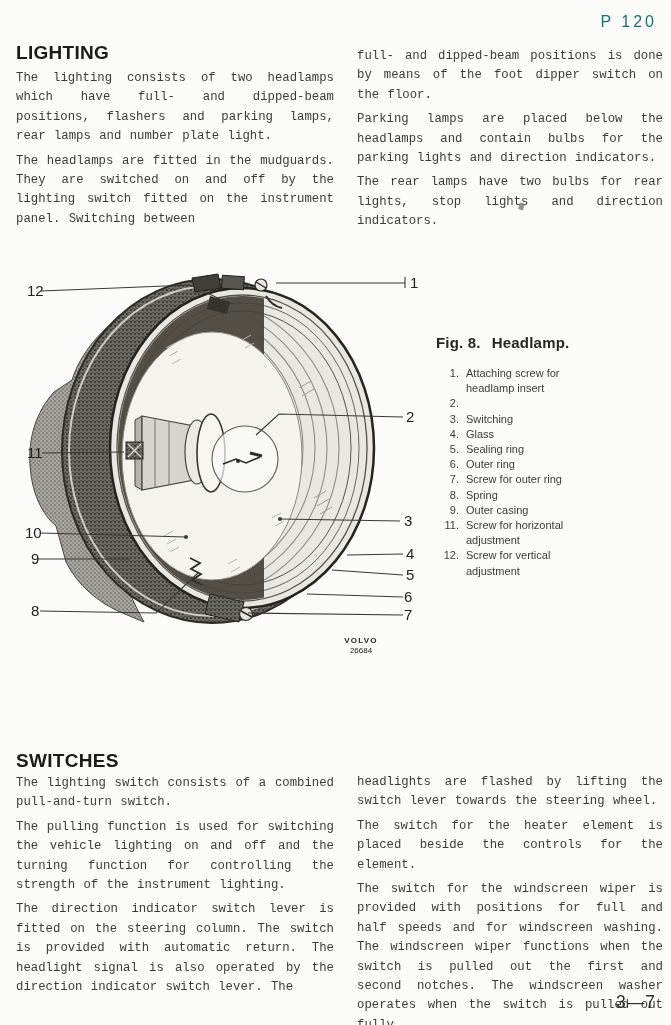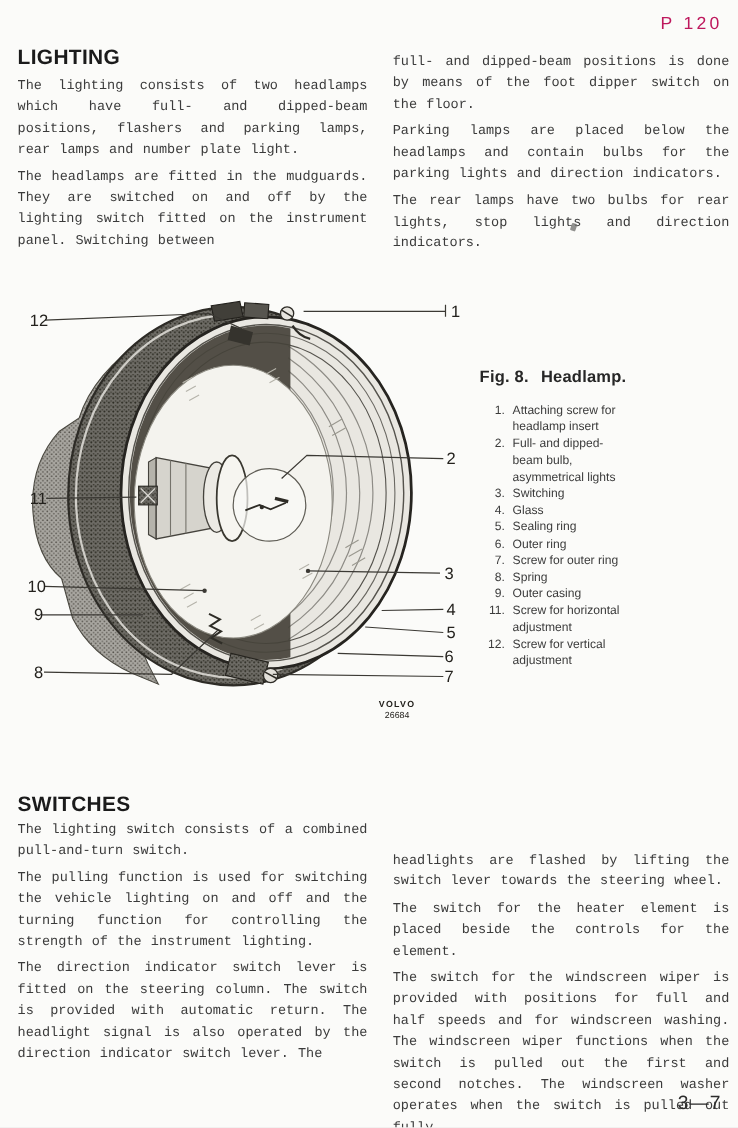--- a/index.html
+++ b/index.html
@@ -3,34 +3,34 @@
 <meta charset="utf-8">
 <style>
   html,body{margin:0;padding:0;background:#e9e9e7;}
   .page{
     position:relative;width:671px;height:1025px;margin:0 auto;
     background:#fbfbf9;overflow:hidden;
     font-family:"Liberation Sans",sans-serif;color:#3b3b3b;
   }
   .hdr-code{
     position:absolute;top:13px;right:14px;
-    font-size:16px;letter-spacing:3px;color:#be185d;
+    font-size:16px;letter-spacing:3px;color:#0f766e;
   }
   .col{position:absolute;}
   .col h2{
     font-size:19px;font-weight:bold;color:#1b1b1b;
     letter-spacing:0.3px;margin:0 0 7px 0;line-height:18px;
   }
   .col p{
     font-size:12.3px;line-height:19.4px;text-align:justify;
     margin:0 0 5px 0;color:#3b3b3b;word-spacing:1px;font-family:Liberation Mono, monospace;
   }
   #lighting-left{left:16px;top:44px;width:318px;}
   #lighting-right{left:357px;top:47px;width:306px;}
-  #switches-left{left:16px;top:723px;width:318px;}
+  #switches-left{left:16px;top:752px;width:318px;}
   #switches-left h2{margin-bottom:4px;}
   #switches-right{left:357px;top:761px;width:306px;margin-top:12px;}
   .figure-svg{position:absolute;left:14px;top:268px;width:420px;height:400px;}
   .fig-caption{
     position:absolute;left:436px;top:334px;
     font-size:15px;font-weight:bold;color:#262626;letter-spacing:0.2px;
   }
   .fig-caption .fig-title{margin-left:11px;}
   .legend{
     position:absolute;left:436px;top:366px;width:230px;
@@ -210,23 +210,20 @@
   </div>
 
   <div class="legend">
     <div class="row">
         <span class="n">1.</span>
         <span class="t">Attaching screw for
 headlamp insert</span>
       </div>
     <div class="row">
         <span class="n">2.</span>
-        <span class="t">Full- and dipped-
-beam bulb,
-asymmetrical lights</span>
       </div>
     <div class="row">
         <span class="n">3.</span>
         <span class="t">Switching</span>
       </div>
     <div class="row">
         <span class="n">4.</span>
         <span class="t">Glass</span>
       </div>
     <div class="row">

